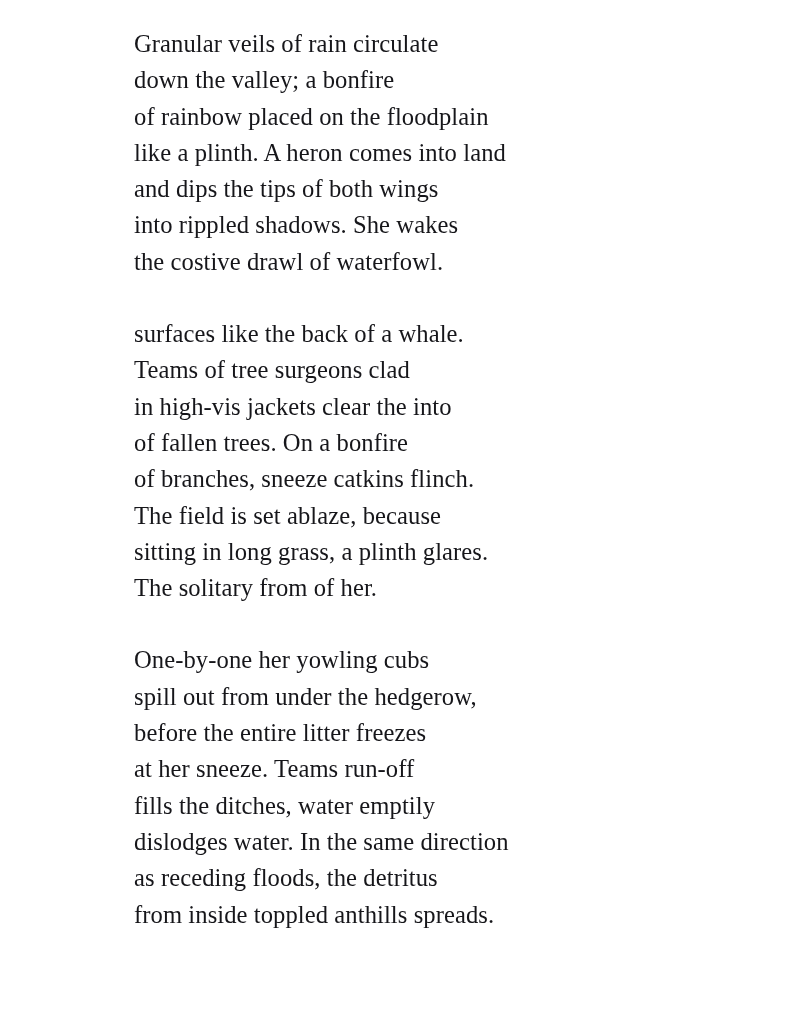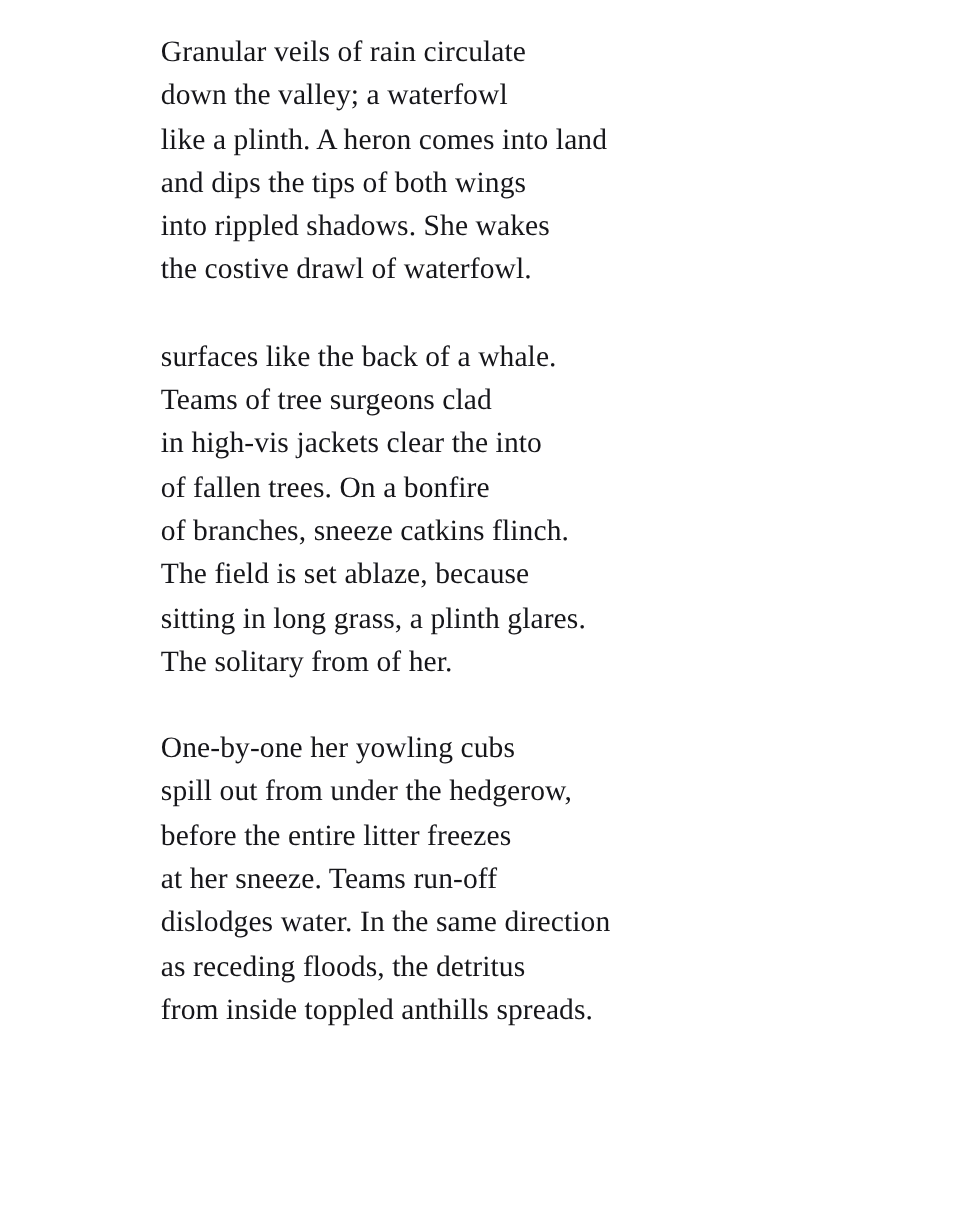--- a/index.html
+++ b/index.html
@@ -50,21 +50,22 @@
   }
 </style>
 </head>
 <body>
 
 <div class="page">
   <div class="poem">
 
     <div class="stanza">
       <span class="line">Granular veils of rain circulate</span>
-      <span class="line">down the valley; a waterfowl</span>
+      <span class="line">down the valley; a bonfire</span>
+      <span class="line">of rainbow placed on the floodplain</span>
       <span class="line">like a plinth. A heron comes into land</span>
       <span class="line">and dips the tips of both wings</span>
       <span class="line">into rippled shadows. She wakes</span>
       <span class="line">the costive drawl of waterfowl.</span>
     </div>
 
     <div class="stanza">
       <span class="line">surfaces like the back of a whale.</span>
       <span class="line">Teams of tree surgeons clad</span>
       <span class="line">in high-vis jackets clear the into</span>
@@ -73,19 +74,20 @@
       <span class="line">The field is set ablaze, because</span>
       <span class="line">sitting in long grass, a plinth glares.</span>
       <span class="line">The solitary from of her.</span>
     </div>
 
     <div class="stanza">
       <span class="line">One-by-one her yowling cubs</span>
       <span class="line">spill out from under the hedgerow,</span>
       <span class="line">before the entire litter freezes</span>
       <span class="line">at her sneeze. Teams run-off</span>
+      <span class="line">fills the ditches, water emptily</span>
       <span class="line">dislodges water. In the same direction</span>
       <span class="line">as receding floods, the detritus</span>
       <span class="line">from inside toppled anthills spreads.</span>
     </div>
 
   </div>
 </div>
 
 </body></html>

